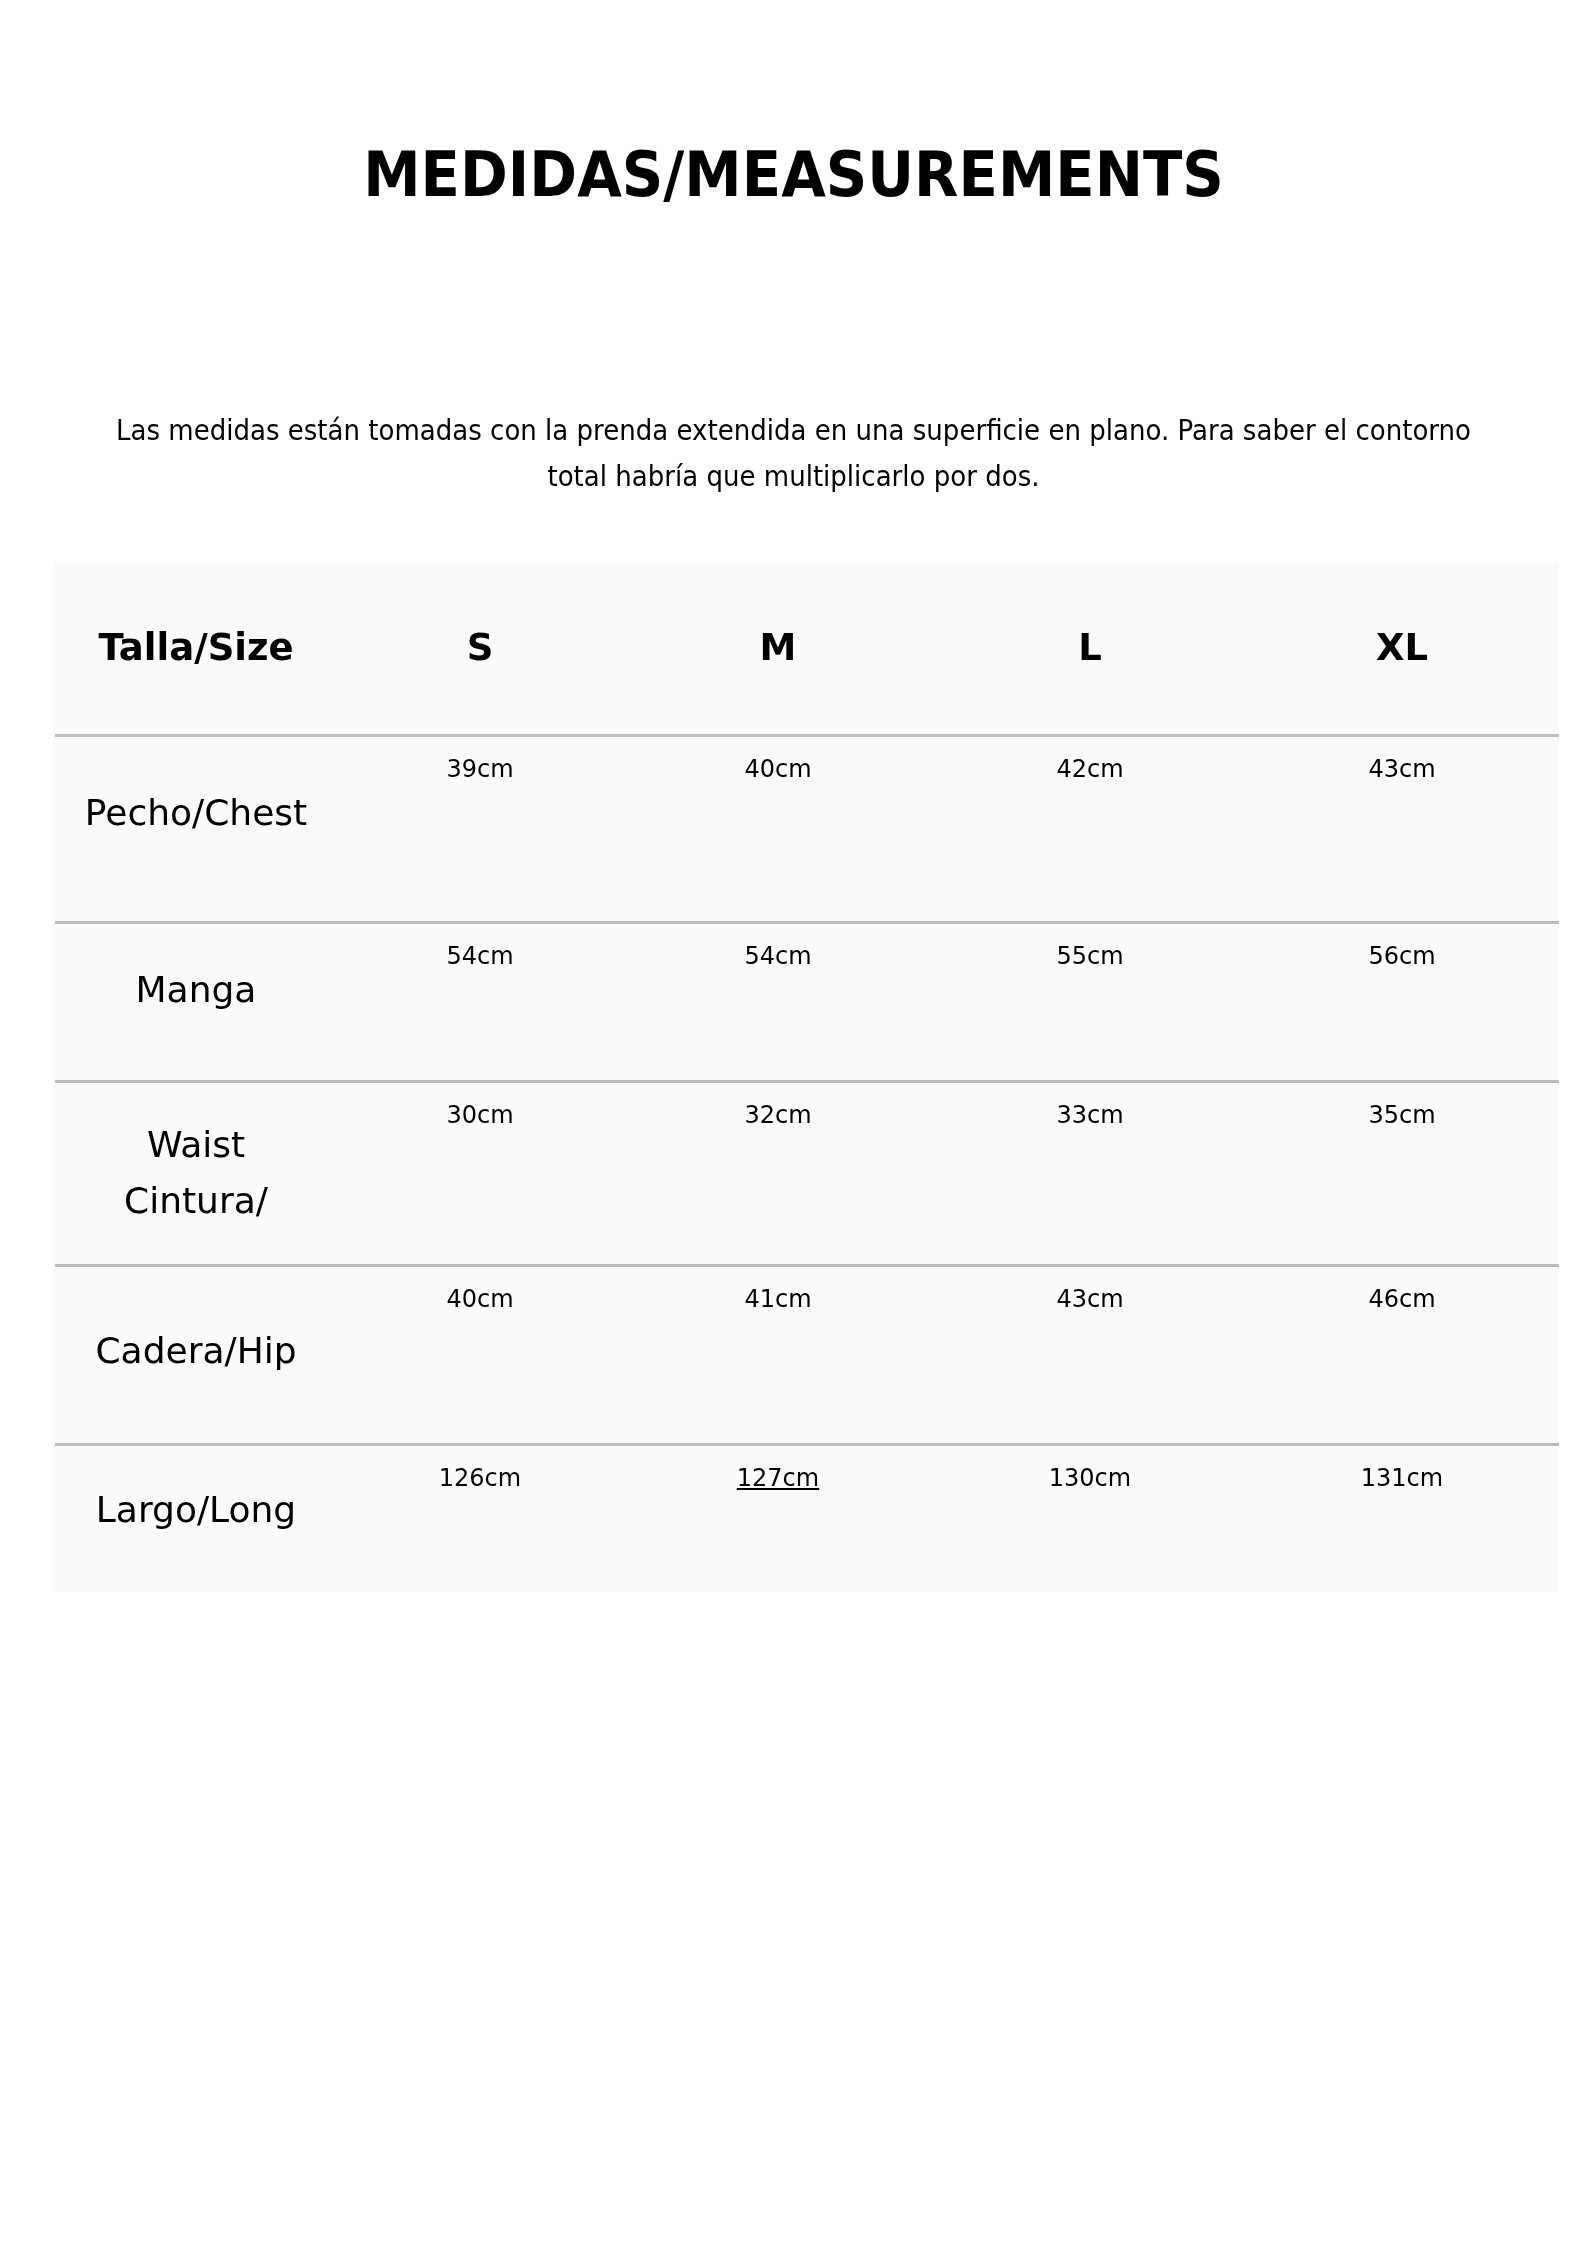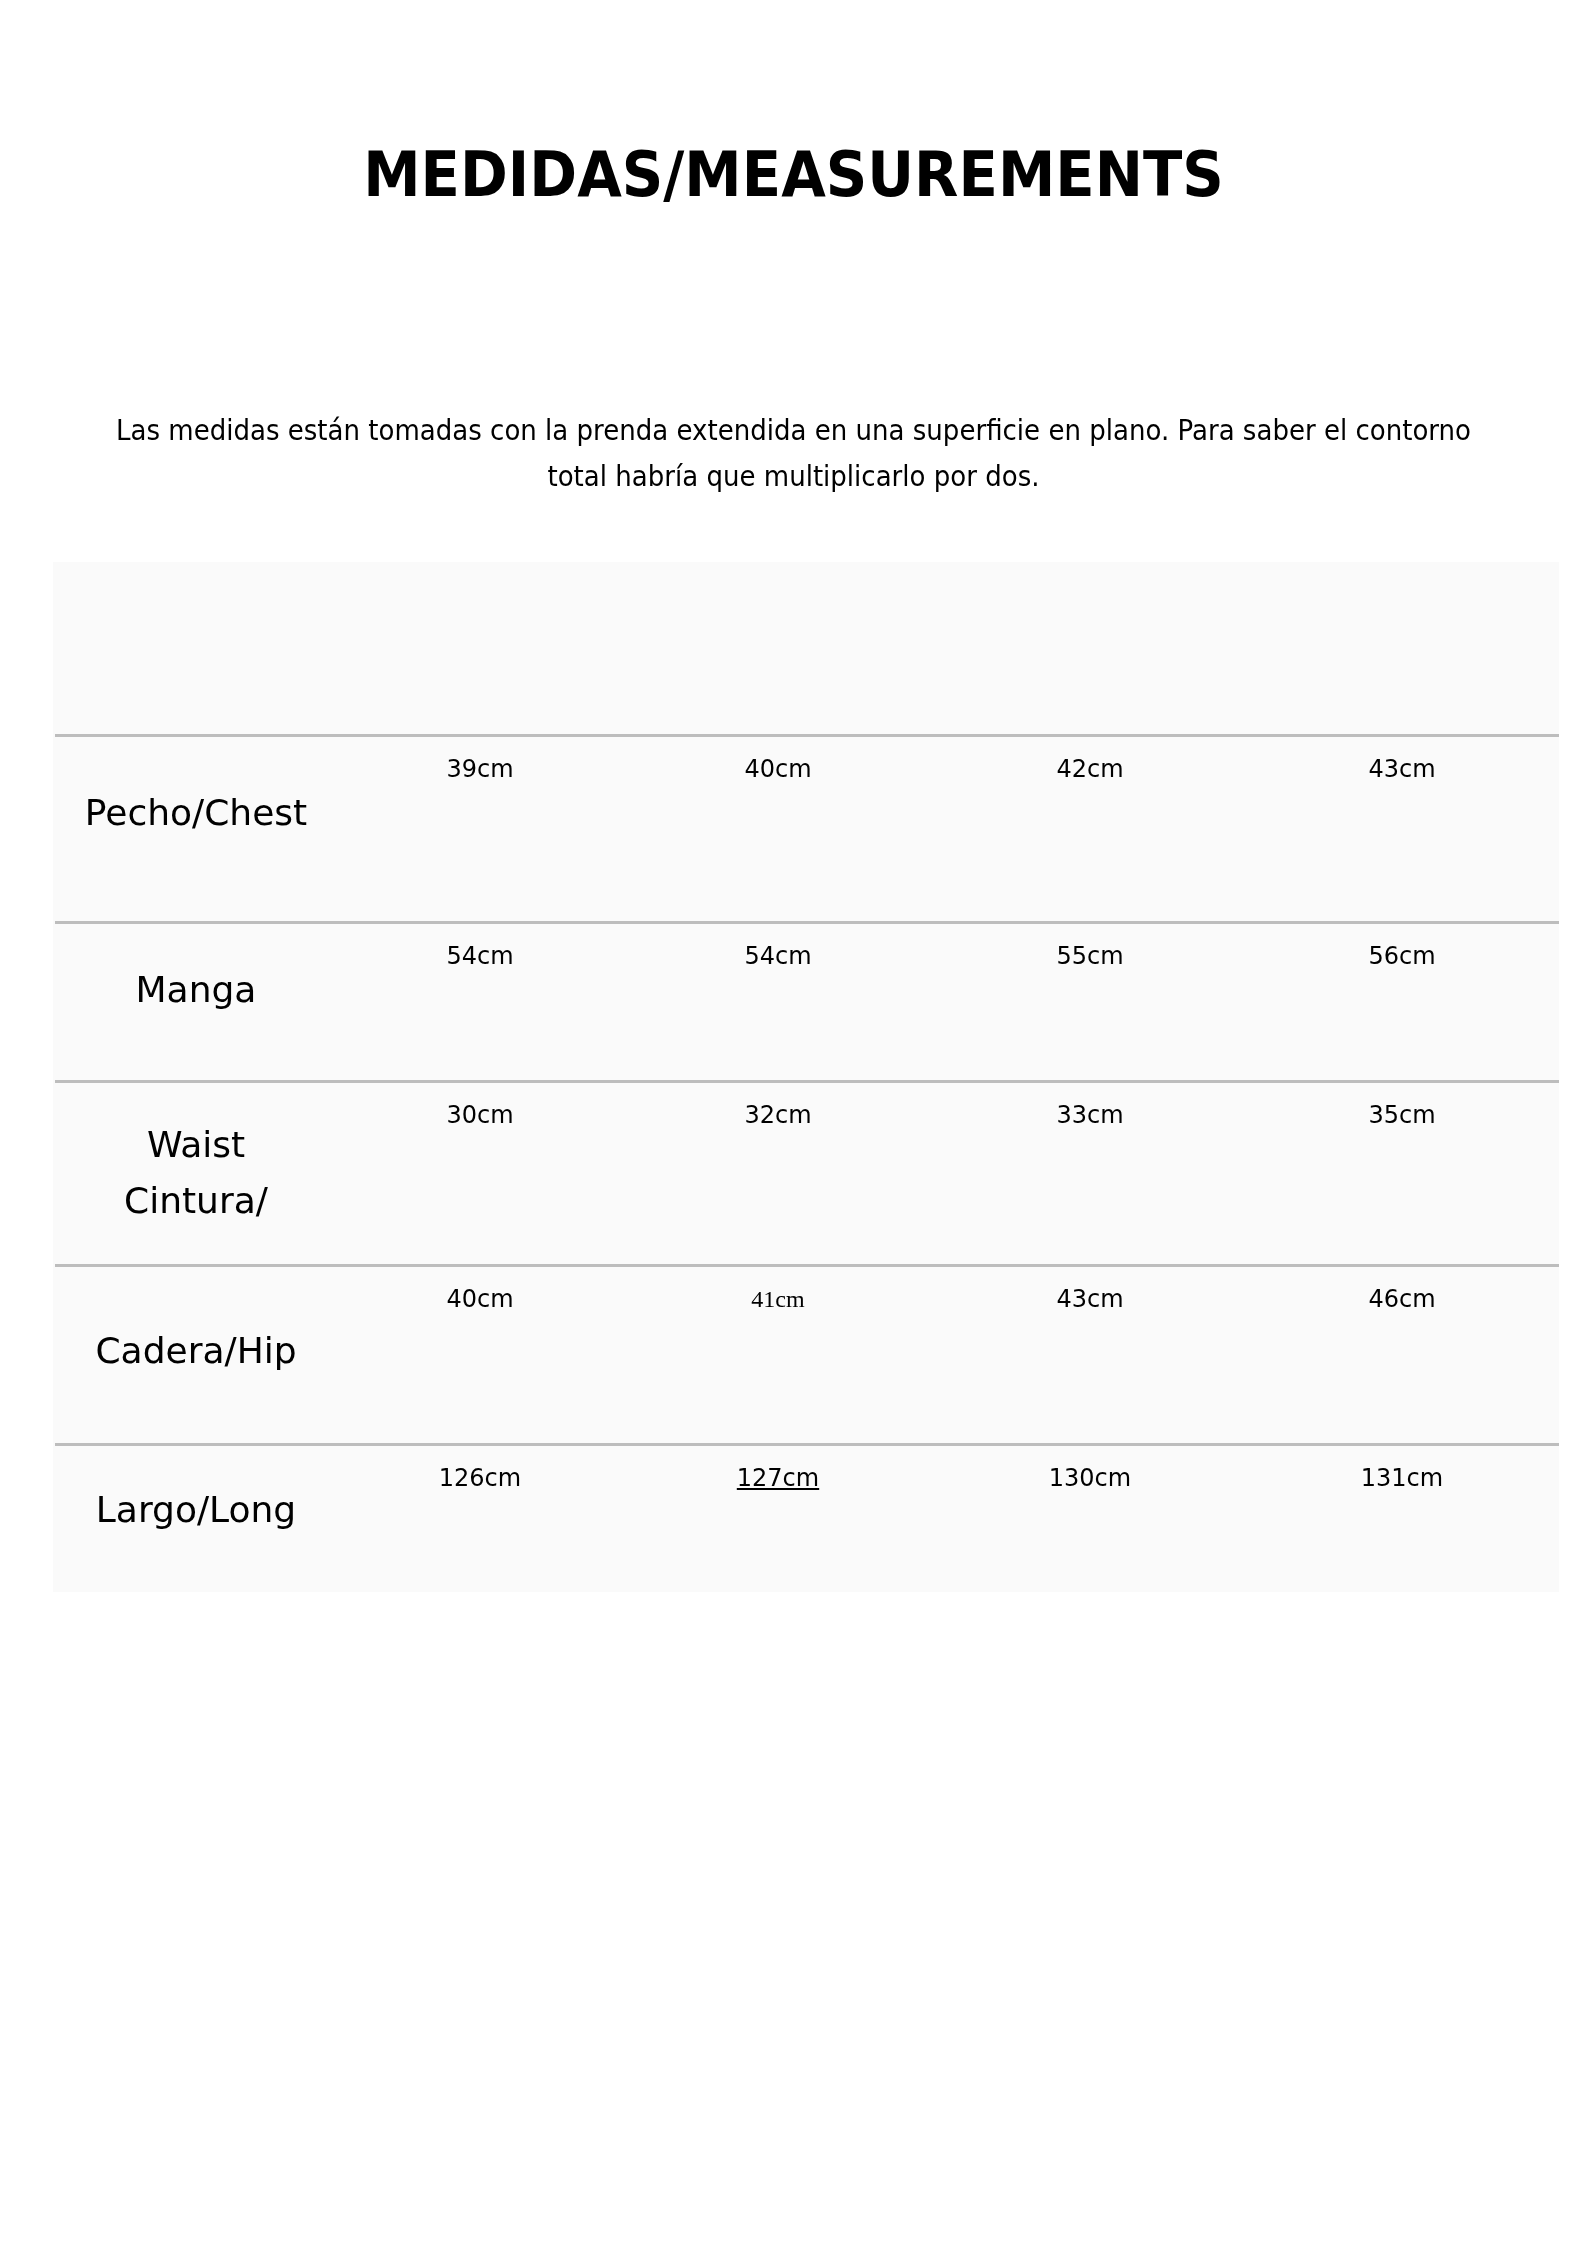--- a/index.html
+++ b/index.html
@@ -19,20 +19,27 @@
 
 <div class="title">MEDIDAS/MEASUREMENTS</div>
 
 <div class="intro">
   <div>Las medidas están tomadas con la prenda extendida en una superficie en plano. Para saber el contorno</div>
   <div>total habría que multiplicarlo por dos.</div>
 </div>
 
 <div class="table">
 
+  <div class="row" style="top:0;height:173px;">
+    <div class="cell hdr" style="left:0;width:286px;top:66px;">Talla/Size</div>
+    <div class="cell hdr" style="left:286px;width:282px;top:66px;">S</div>
+    <div class="cell hdr" style="left:568px;width:314px;top:66px;">M</div>
+    <div class="cell hdr" style="left:882px;width:310px;top:66px;">L</div>
+    <div class="cell hdr" style="left:1192px;width:314px;top:66px;">XL</div>
+  </div>
   <div class="line" style="top:172px;"></div>
 
   <div class="row" style="top:175px;height:185px;">
     <div class="cell lab" style="left:0;width:286px;top:48px;">Pecho/Chest</div>
     <div class="cell val" style="left:286px;width:282px;top:12px;">39cm</div>
     <div class="cell val" style="left:568px;width:314px;top:12px;">40cm</div>
     <div class="cell val" style="left:882px;width:310px;top:12px;">42cm</div>
     <div class="cell val" style="left:1192px;width:314px;top:12px;">43cm</div>
   </div>
   <div class="line" style="top:359px;"></div>
@@ -54,21 +61,21 @@
     <div class="cell val" style="left:286px;width:282px;top:12px;">30cm</div>
     <div class="cell val" style="left:568px;width:314px;top:12px;">32cm</div>
     <div class="cell val" style="left:882px;width:310px;top:12px;">33cm</div>
     <div class="cell val" style="left:1192px;width:314px;top:12px;">35cm</div>
   </div>
   <div class="line" style="top:702px;"></div>
 
   <div class="row" style="top:705px;height:177px;">
     <div class="cell lab" style="left:0;width:286px;top:56px;">Cadera/Hip</div>
     <div class="cell val" style="left:286px;width:282px;top:12px;">40cm</div>
-    <div class="cell val" style="left:568px;width:314px;top:12px;font-family:Liberation Serif, serif;">41cm</div>
+    <div class="cell val" style="left:568px;width:314px;top:12px;">41cm</div>
     <div class="cell val" style="left:882px;width:310px;top:12px;">43cm</div>
     <div class="cell val" style="left:1192px;width:314px;top:12px;">46cm</div>
   </div>
   <div class="line" style="top:881px;"></div>
 
   <div class="row" style="top:884px;height:146px;">
     <div class="cell lab" style="left:0;width:286px;top:36px;">Largo/Long</div>
     <div class="cell val" style="left:286px;width:282px;top:12px;">126cm</div>
     <div class="cell val" style="left:568px;width:314px;top:12px;text-decoration:underline;">127cm</div>
     <div class="cell val" style="left:882px;width:310px;top:12px;">130cm</div>

